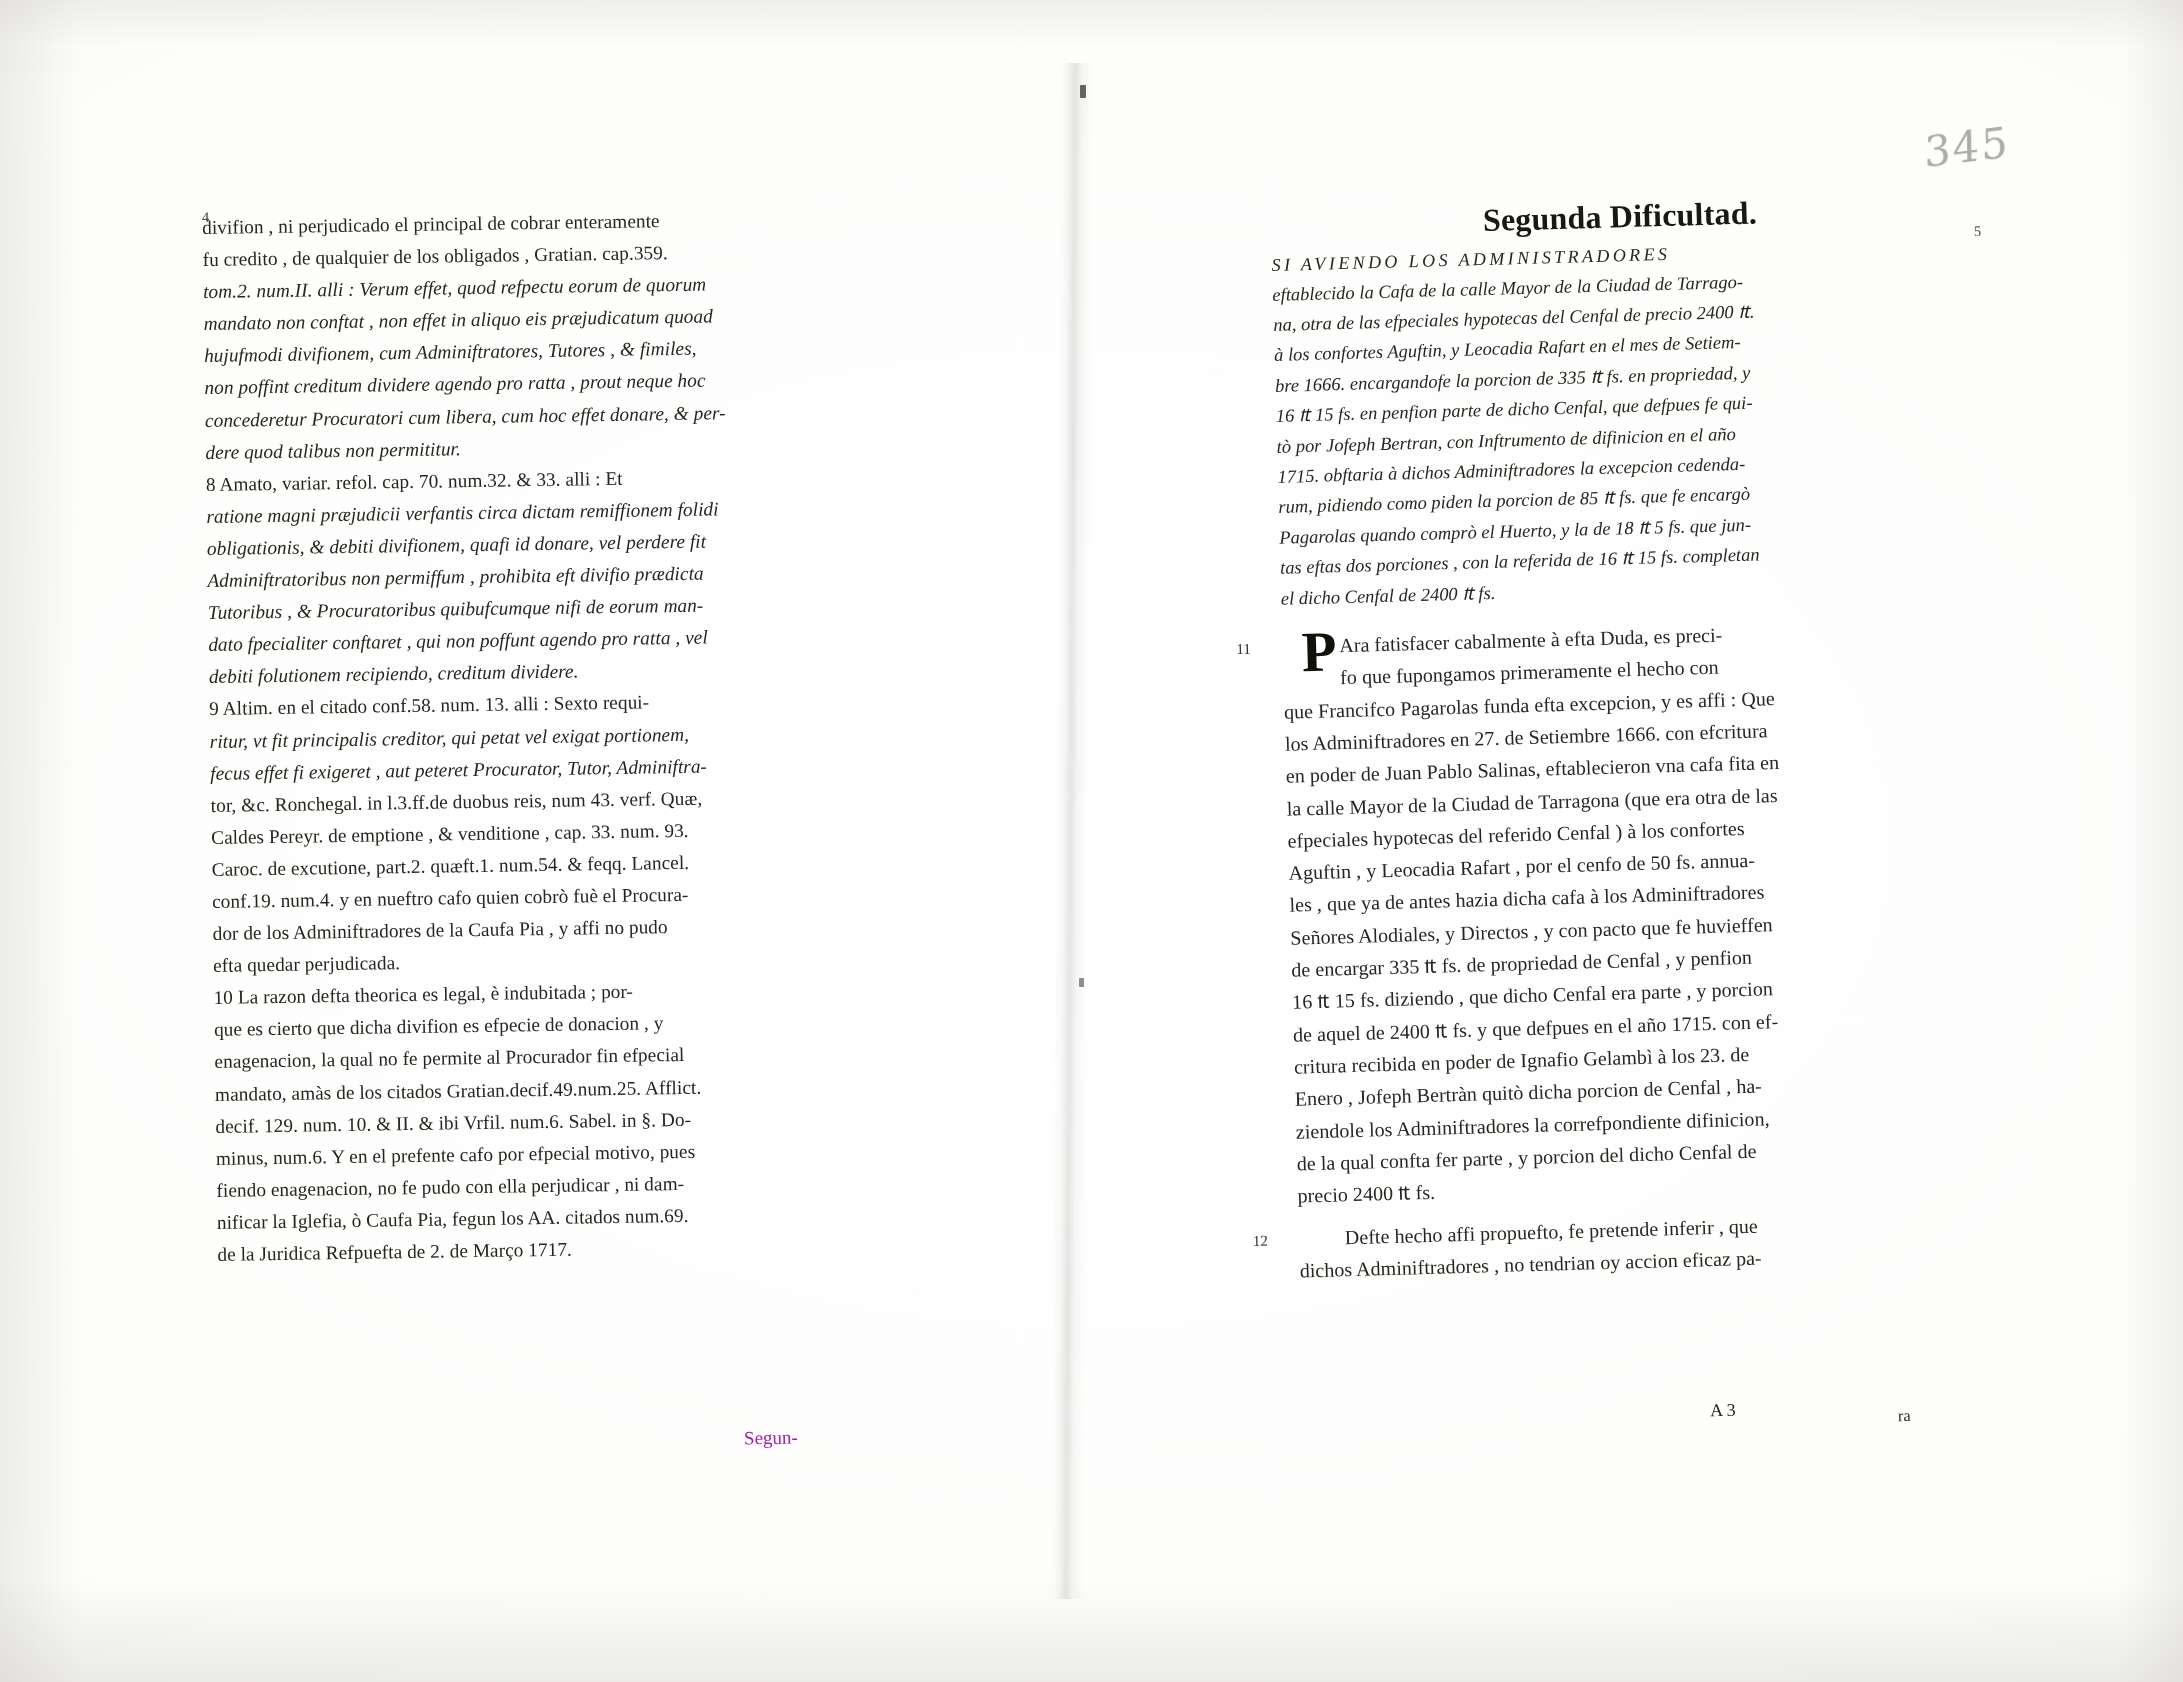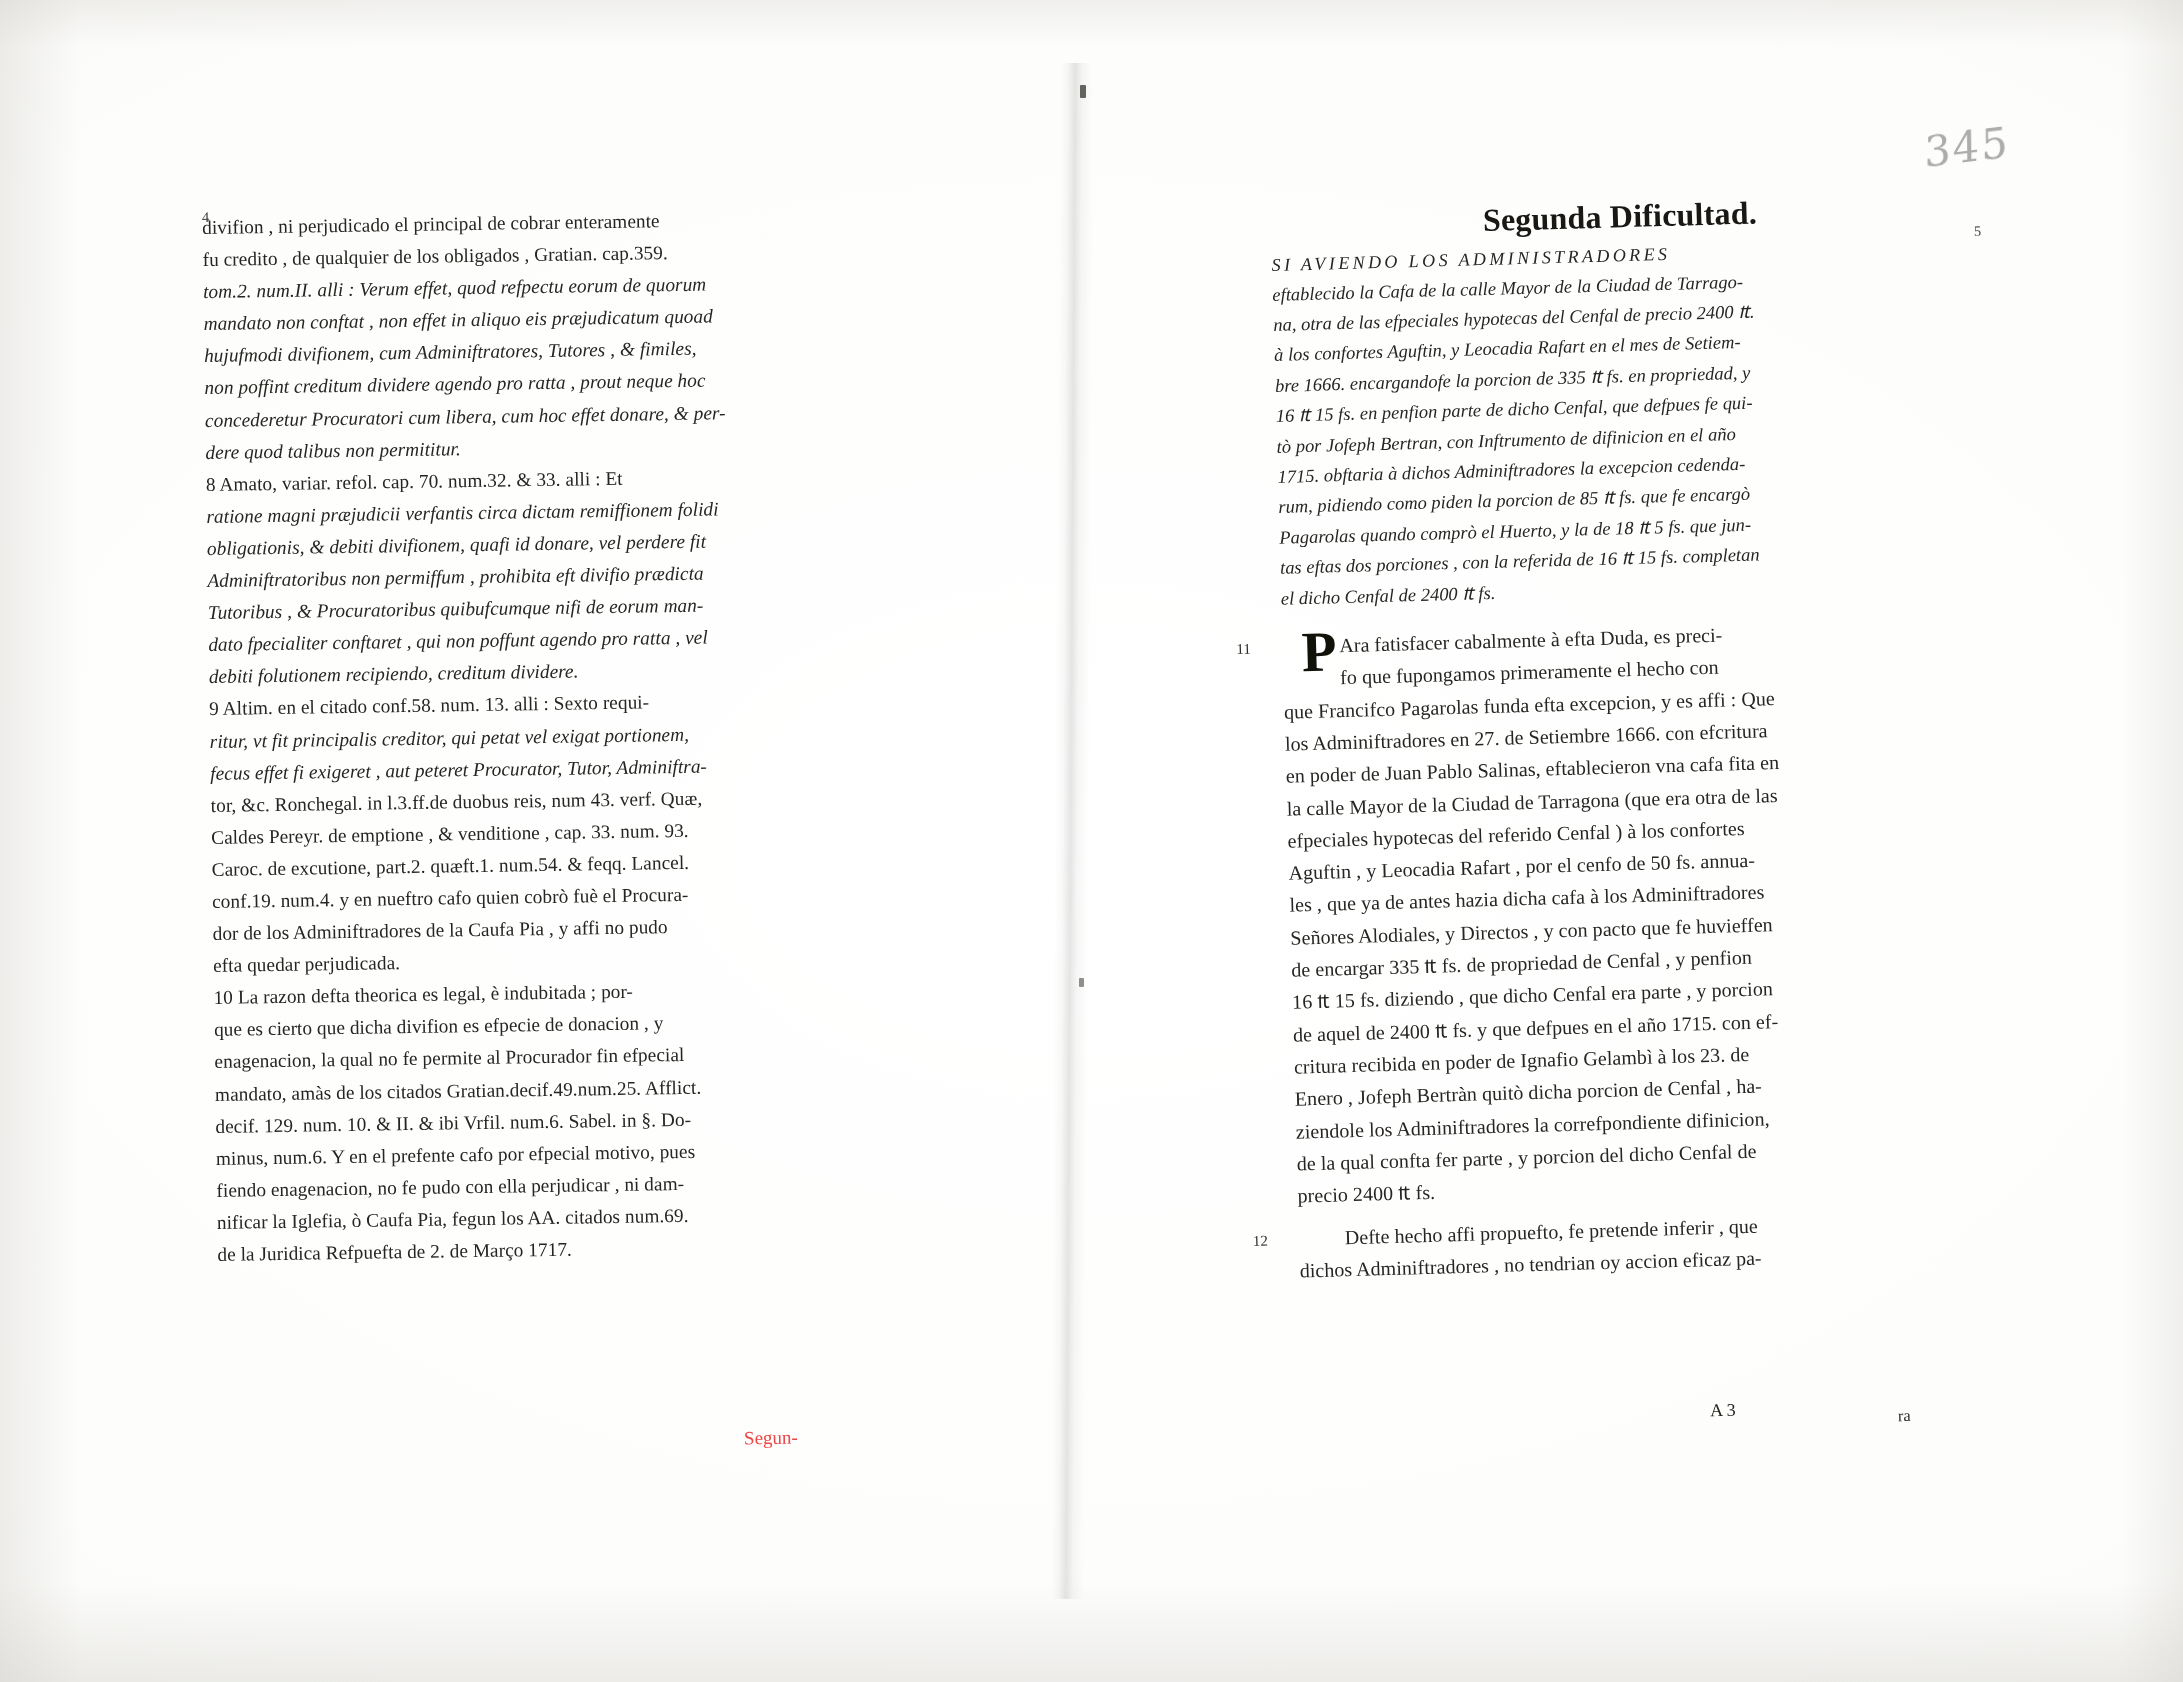--- a/index.html
+++ b/index.html
@@ -66,21 +66,21 @@
   #left-col{
     position:absolute;left:202px;top:218px;width:734px;
     transform:rotate(-0.85deg);transform-origin:left top;
   }
   #left-col .ln{margin-bottom:12.8px;}
   #folio-left{
     position:absolute;left:202px;top:209px;font-size:14.5px;color:#3a3834;
     transform:rotate(-0.9deg);
   }
   #catchword-left{
-    position:absolute;left:744px;top:1427px;font-size:19px;color:#ef4444;
+    position:absolute;left:744px;top:1427px;font-size:19px;color:#a21caf;
     transform:rotate(-0.8deg);
   }
 
   
   #right-wrap{
     position:absolute;left:1270px;top:208px;width:753px;
     transform:rotate(-1.6deg);transform-origin:left top;
   }
   #dif-title{
     font-size:32px;text-align:center;letter-spacing:0.2px;

